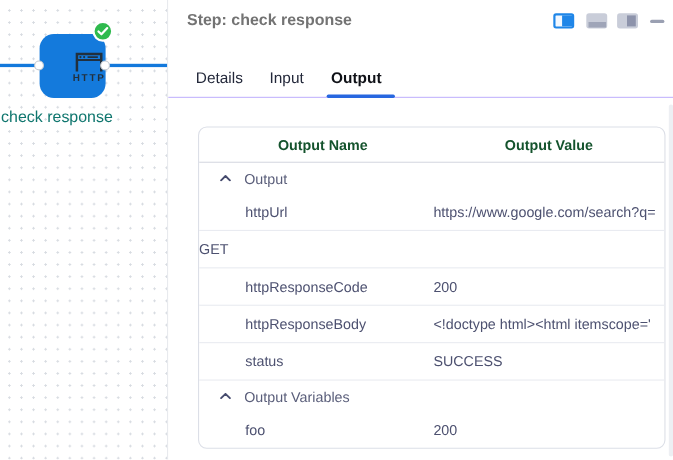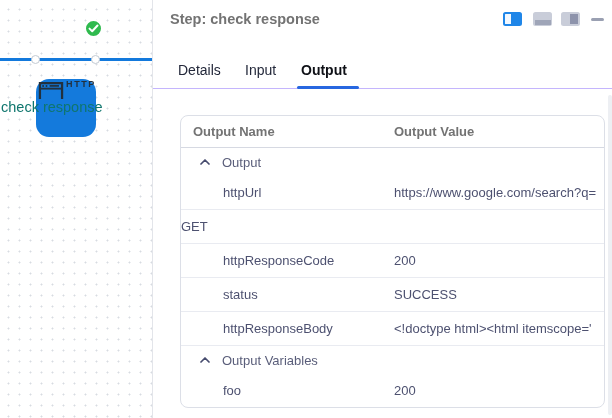--- a/index.html
+++ b/index.html
@@ -6,21 +6,21 @@
   .app{position:relative;width:612px;height:418px;background:#fff;overflow:hidden;
        font-family:"Liberation Sans",sans-serif;-webkit-font-smoothing:antialiased;}
 
   
   .canvas{position:absolute;left:0;top:0;width:152px;height:418px;background:#fff;}
   .grid{position:absolute;inset:0;
         background-image:radial-gradient(circle,#d7dbe1 0.9px,transparent 1.1px);
         background-size:11px 11px;background-position:3px 4px;}
   .flow-line{position:absolute;left:0;top:58px;width:152px;height:3px;background:#1379dc;}
   .node{position:absolute;left:36px;top:31px;width:60px;height:58px;border-radius:13px;
-        background:#147adc;display:flex;flex-direction:row;align-items:flex-start;justify-content:center;margin-top:48px;}
+        background:#147adc;display:flex;flex-direction:column;align-items:flex-end;justify-content:center;}
   .node-icon{margin-top:2px;}
   .node-icon-text{font-size:9px;font-weight:800;letter-spacing:1.6px;color:#22303d;line-height:1;margin-top:1px;}
   .badge{position:absolute;left:84px;top:19px;width:19px;height:19px;border-radius:50%;
          background:#2fba4e;border:2px solid #fff;box-sizing:border-box;
          display:flex;align-items:center;justify-content:center;}
   .port{position:absolute;width:9px;height:9px;border-radius:50%;background:#fff;
         border:1px solid #c3cad2;box-sizing:border-box;}
   .port-left{left:31px;top:55px;}
   .port-right{left:91px;top:55px;}
   .node-label{position:absolute;left:1px;top:99px;width:132px;text-align:left;
@@ -44,21 +44,21 @@
 
   .tabs{position:absolute;left:0;top:55px;width:459px;height:34px;border-bottom:1px solid #c4b5fd;box-sizing:border-box;}
   .tab{position:absolute;top:7px;font-size:14px;color:#23283a;cursor:pointer;}
   .tab-0{left:25px;} .tab-1{left:92px;} .tab-2{left:148px;font-weight:700;color:#0f1117;}
   .tab-indicator{position:absolute;left:144px;top:31px;width:62px;height:3px;background:#2767e0;border-radius:2px;}
 
   
   .table{position:absolute;left:27px;top:115px;width:425px;border:1px solid #dcdfe7;
          border-radius:8px;background:#fff;box-sizing:border-box;overflow:hidden;}
   .thead{display:flex;align-items:center;height:31px;border-bottom:1px solid #d6d9e2;
-         font-size:13px;font-weight:700;color:#737373;}
+         font-size:13px;font-weight:700;color:#14532d;text-align:center;}
   .col-name{width:213px;padding-left:12px;box-sizing:border-box;flex:none;}
   .col-value{flex:1;min-width:0;}
   .trow{display:flex;align-items:center;font-size:13px;color:#4d5170;}
   .trow.item{height:33px;justify-content:center;}
   .trow.group{height:28px;color:#5a5e7a;cursor:pointer;}
   .trow.bordered{border-top:1px solid #e9ebf1;}
   .cell-name{width:213px;padding-left:42px;box-sizing:border-box;flex:none;
              white-space:nowrap;overflow:hidden;}
   .group-head{display:flex;align-items:center;width:213px;padding-left:19px;box-sizing:border-box;flex:none;}
   .chev{display:flex;align-items:center;margin-right:12px;}
@@ -143,26 +143,26 @@
             <div class="cell-value">https://www.google.com/search?q=</div>
           </div>
           <div class="trow item bordered">
             <div class="cell-value">GET</div>
           </div>
           <div class="trow item bordered">
             <div class="cell-name">httpResponseCode</div>
             <div class="cell-value">200</div>
           </div>
           <div class="trow item bordered">
+            <div class="cell-name">httpResponseBody</div>
+            <div class="cell-value">&lt;!doctype html&gt;&lt;html itemscope='</div>
+          </div>
+          <div class="trow item bordered">
             <div class="cell-name">status</div>
             <div class="cell-value">SUCCESS</div>
-          </div>
-          <div class="trow item bordered">
-            <div class="cell-name">httpResponseBody</div>
-            <div class="cell-value">&lt;!doctype html&gt;&lt;html itemscope='</div>
           </div>
           <div class="trow group bordered">
             <div class="group-head">
               <span class="chev">
                 <svg width="10" height="6" viewBox="0 0 10 6" fill="none">
                   <path d="M1 5 L5 1 L9 5" stroke="#464b6e" stroke-width="1.7" stroke-linecap="round" stroke-linejoin="round"></path>
                 </svg>
               </span>
               <span>Output Variables</span>
             </div>

